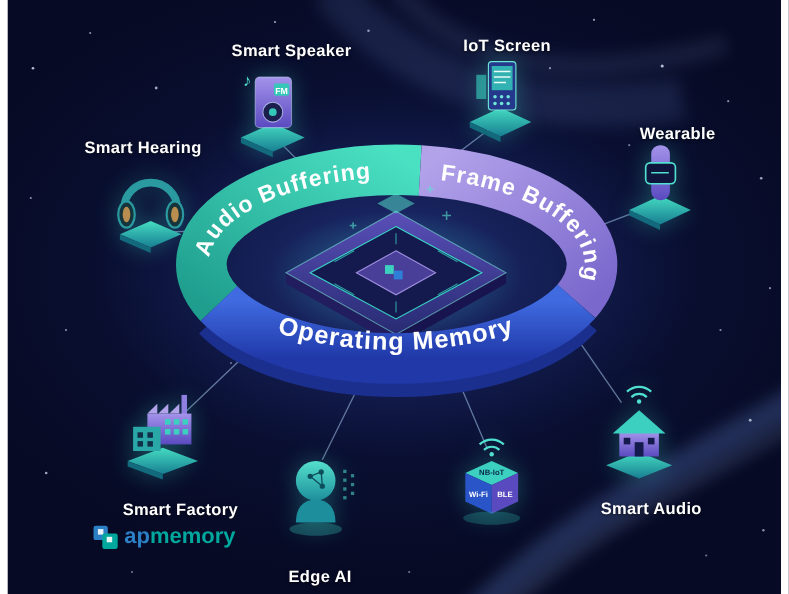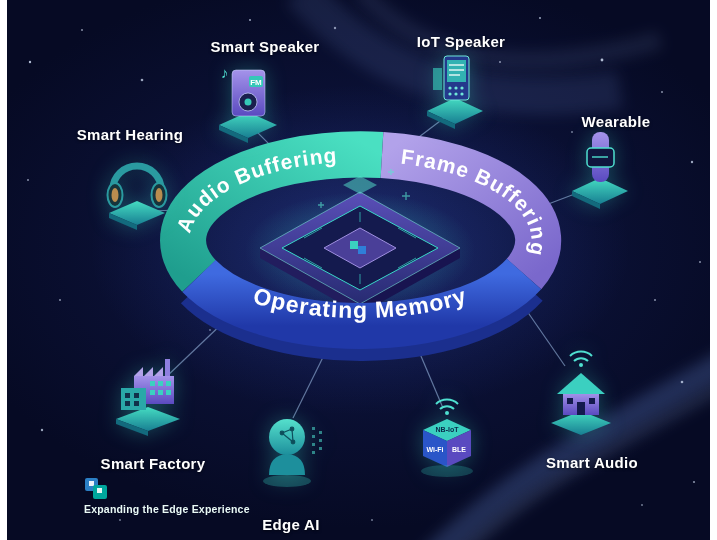--- a/index.html
+++ b/index.html
@@ -307,34 +307,36 @@
       <polygon points="42,64 72,76 42,88 12,76" fill="url(#g-plat)"></polygon>
       <rect x="24" y="46" width="36" height="22" fill="url(#g-purple)"></rect>
       <polygon points="18,47 42,26 66,47" fill="#3bd0c0"></polygon>
       <rect x="38" y="55" width="8" height="13" fill="#141a4e"></rect>
       <rect x="28" y="51" width="6" height="6" fill="#141a4e"></rect>
       <rect x="50" y="51" width="6" height="6" fill="#141a4e"></rect>
     </svg>
   </div>
 
   <div class="dev-label" style="left:185px; top:38px;">Smart Speaker</div>
-  <div class="dev-label" style="left:381px; top:33px;">IoT Speaker</div>
+  <div class="dev-label" style="left:381px; top:33px;">IoT Screen</div>
   <div class="dev-label" style="left:536px; top:113px;">Wearable</div>
   <div class="dev-label" style="left:50px;  top:126px;text-align:center;">Smart Hearing</div>
-  <div class="dev-label" style="left:73px;  top:455px;">Smart Factory</div>
+  <div class="dev-label" style="left:84px;  top:455px;">Smart Factory</div>
   <div class="dev-label" style="left:211px; top:500px;margin-top:16px;">Edge AI</div>
   <div class="dev-label" style="left:512px; top:454px;">Smart Audio</div>
 
   <div class="logo">
     <div class="logo-row">
       <svg width="24" height="24" viewBox="0 0 24 24">
         <rect x="1" y="2" width="13" height="13" rx="2" fill="#2b7fc4"></rect>
         <rect x="5" y="5" width="5" height="5" fill="#ffffff" opacity="0.9"></rect>
         <rect x="9" y="9" width="14" height="14" rx="2" fill="#00a79d"></rect>
         <rect x="13" y="12" width="5" height="5" fill="#ffffff" opacity="0.9"></rect>
       </svg>
+      <div class="wordmark">
+        <span class="ap">ap</span><span class="memory">memory</span>
+      </div>
     </div>
-    <div class="tagline">Expanding the Edge Experience</div>
   </div>
 
   <div class="edge left"></div>
   <div class="edge right"></div>
 </div>
 
 </body></html>

